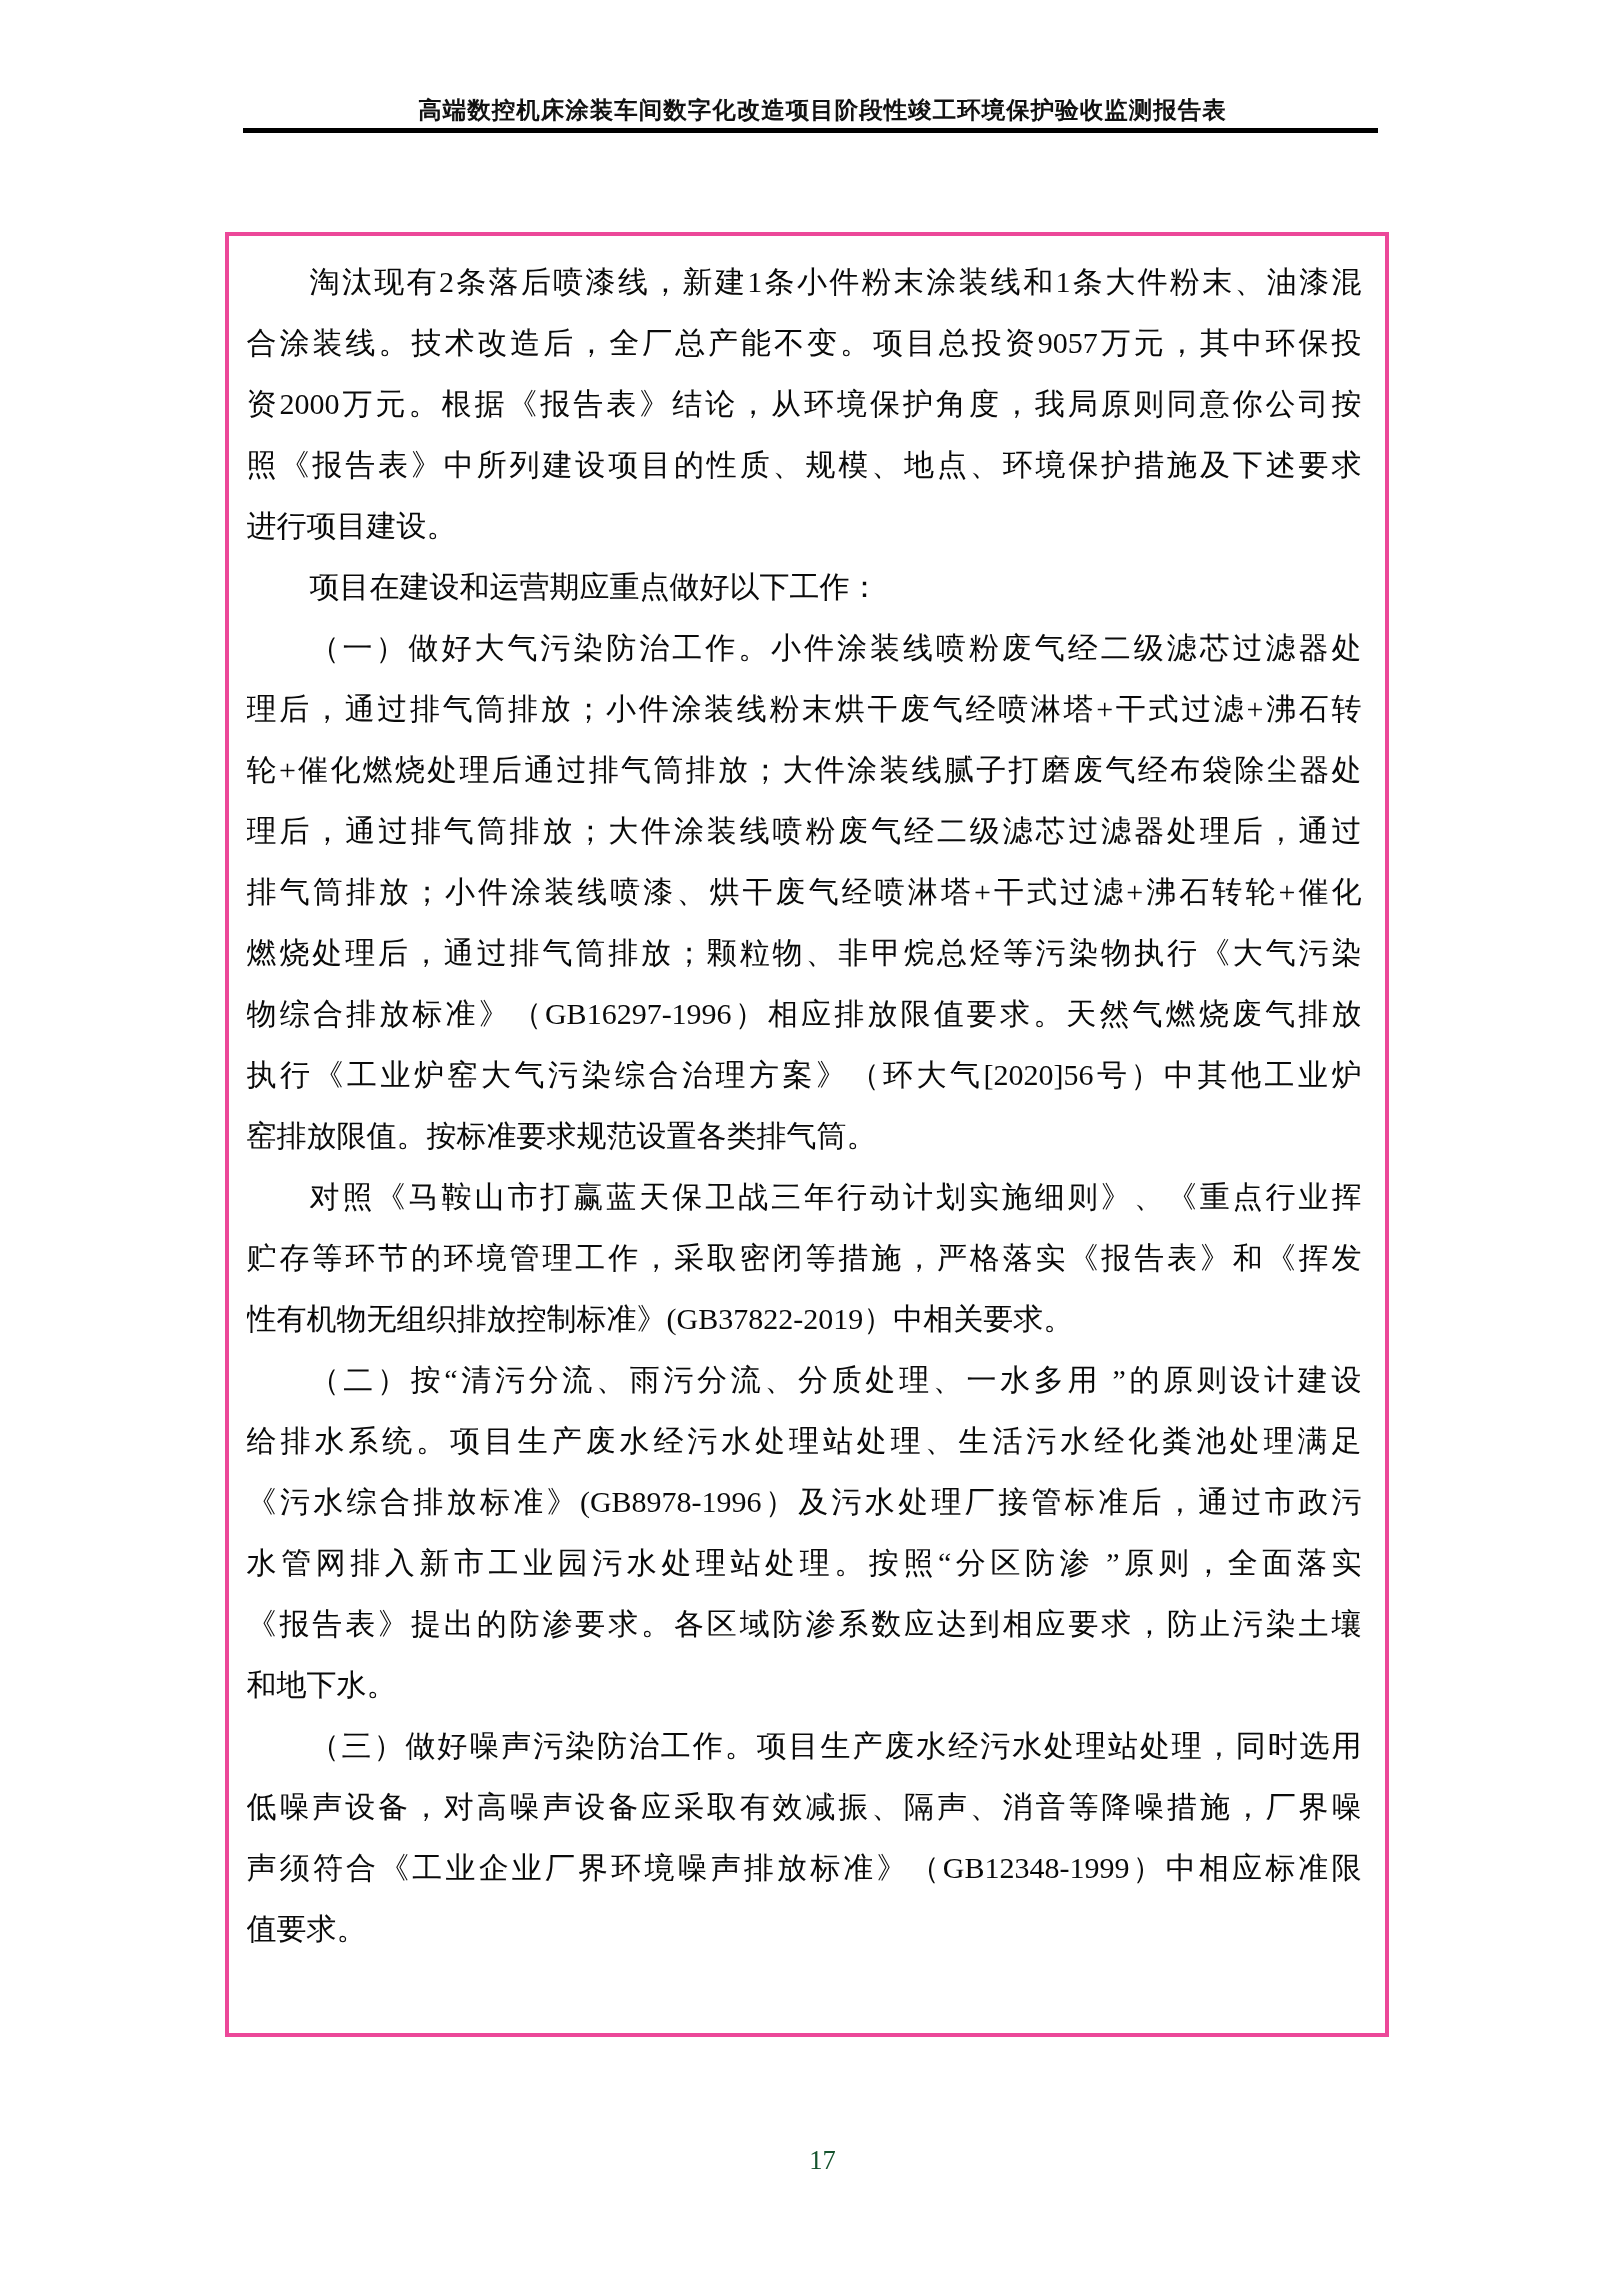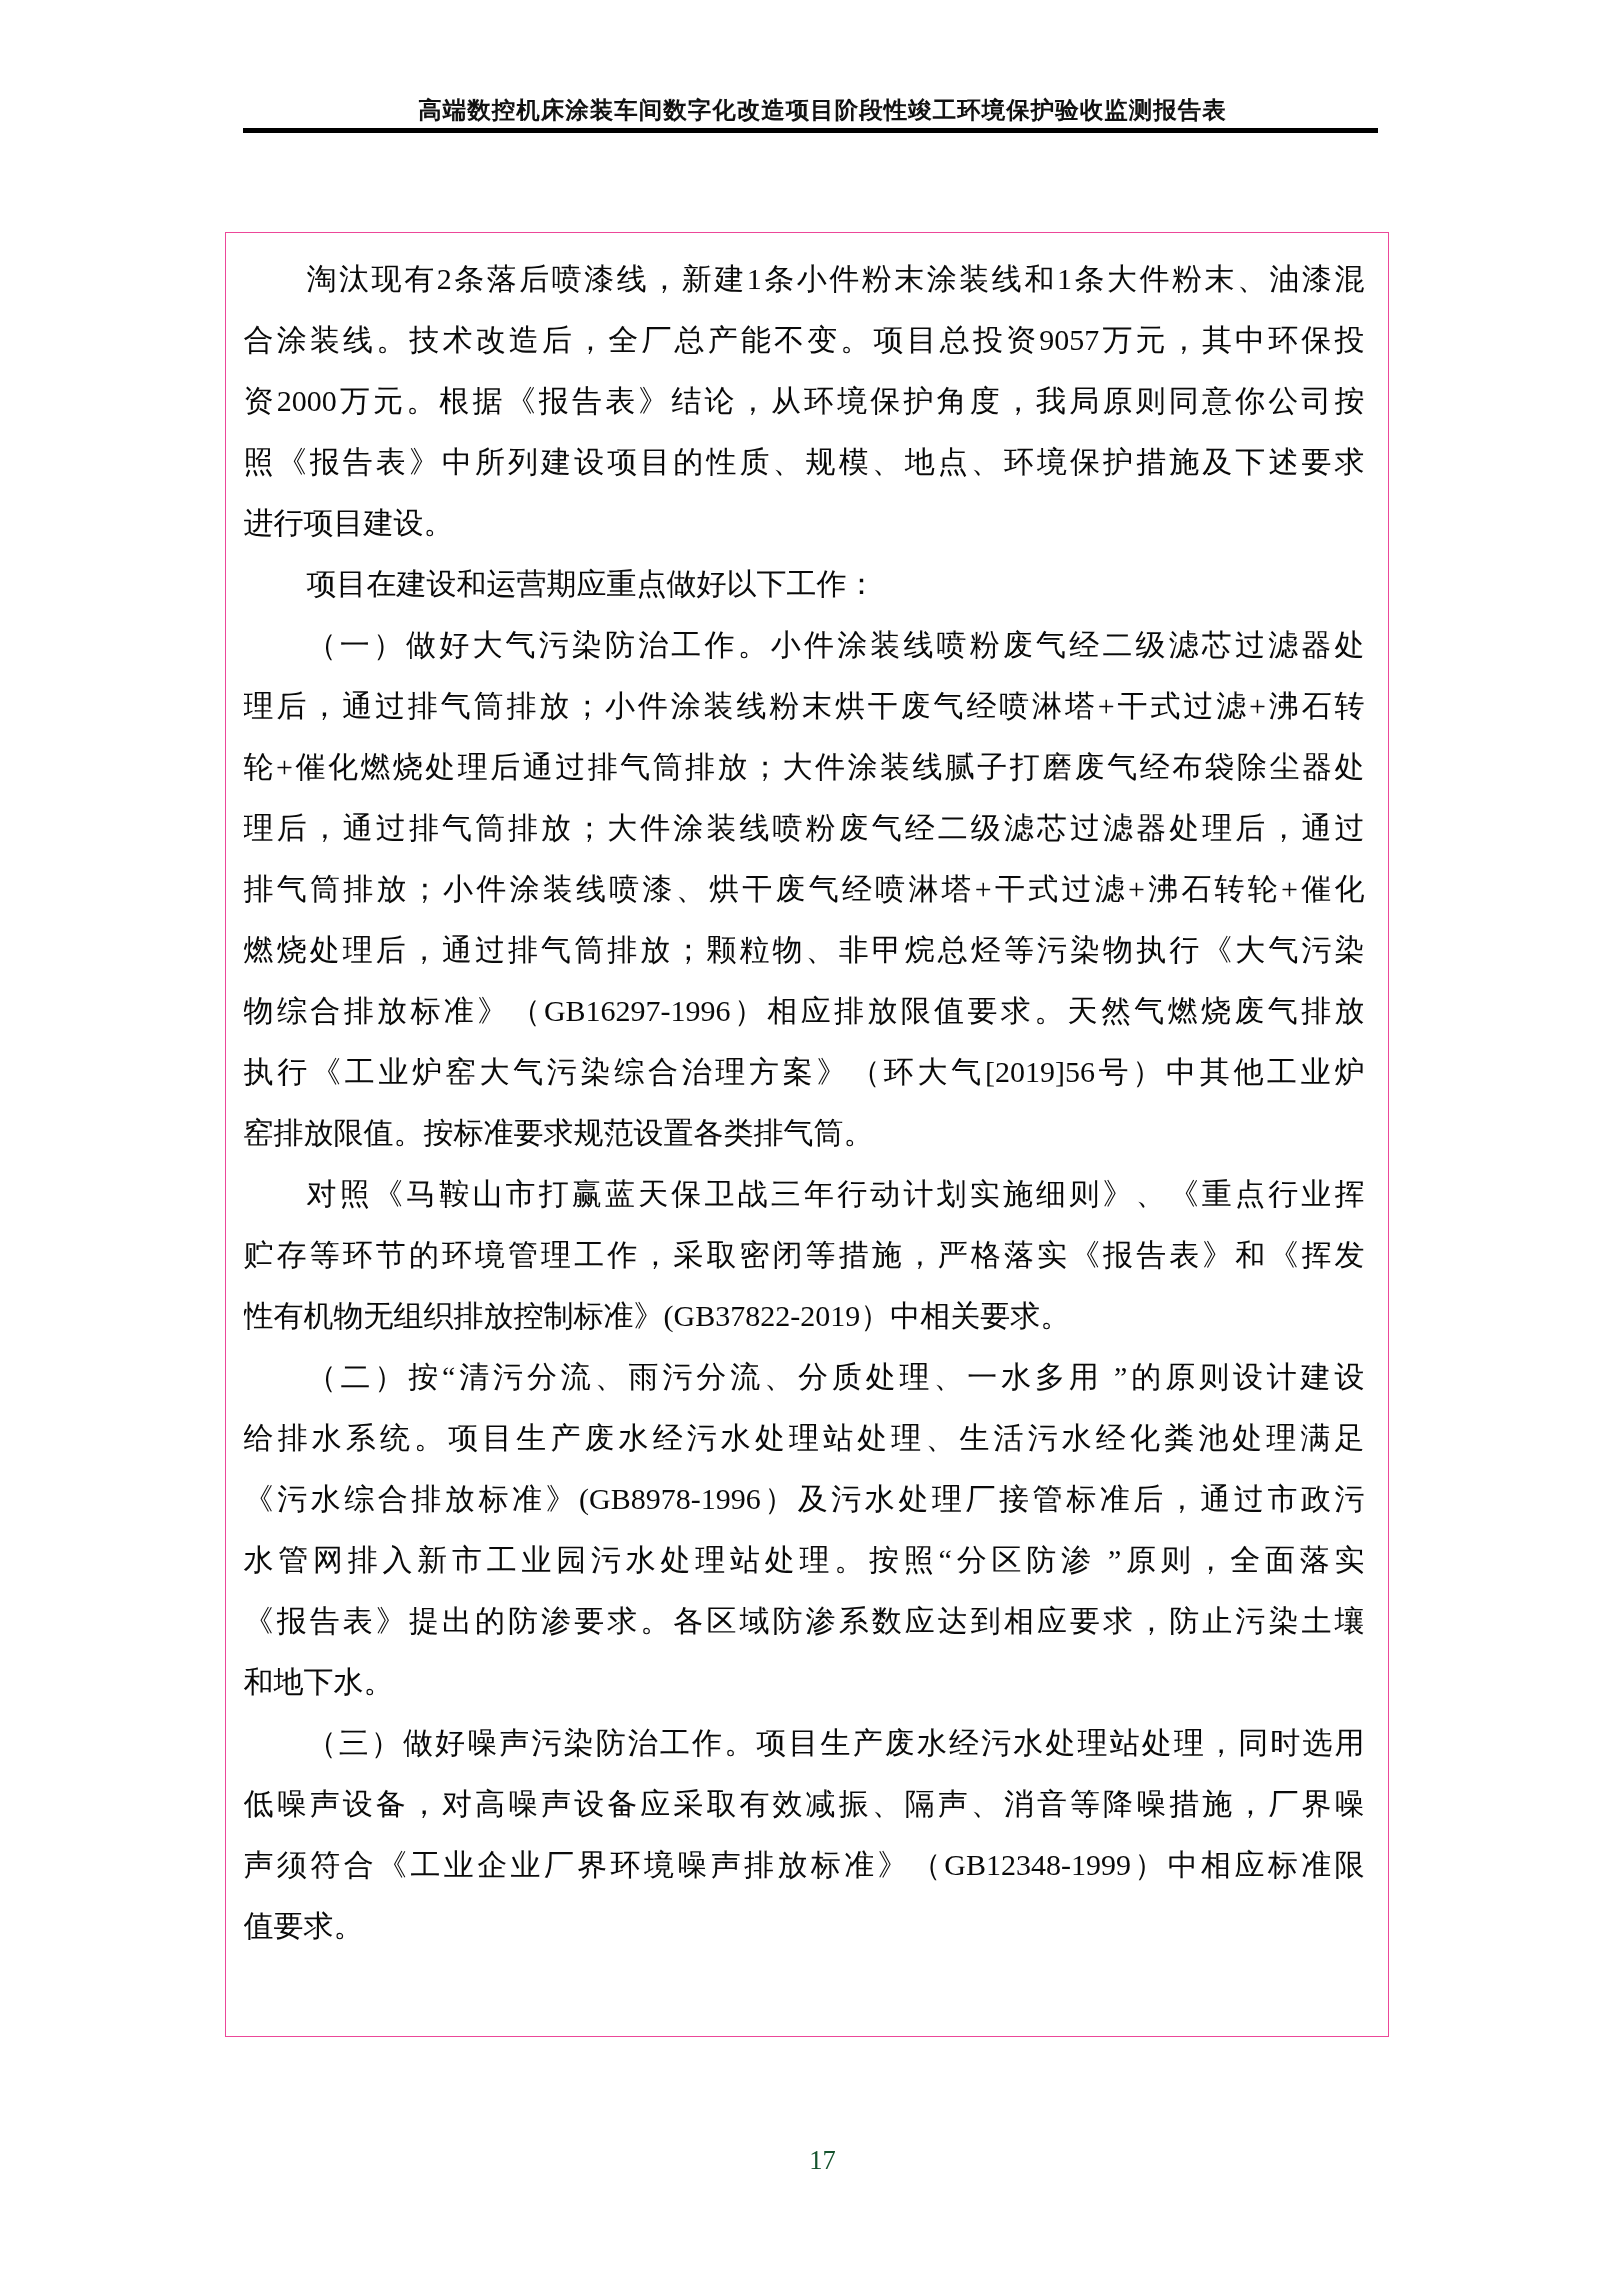--- a/index.html
+++ b/index.html
@@ -35,21 +35,21 @@
     width: 1135px;
     height: 4.9px;
     background: #000000;
   }
   .content-box {
     position: absolute;
     top: 232px;
     left: 225px;
     width: 1164px;
     height: 1805px;
-    border: 1px solid #ec4899;
+    border: 4px solid #ec4899;
     box-sizing: border-box;
     background: #ffffff;
   }
   .doc-body {
     padding: 14.7px 23.5px 0 17.6px;
   }
   .line {
     font-size: 30px;
     height: 61px;
     line-height: 61px;
@@ -88,21 +88,21 @@
         <div class="line">照《报告表》中所列建设项目的性质、规模、地点、环境保护措施及下述要求</div>
         <div class="line last">进行项目建设。</div>
         <div class="line first last">项目在建设和运营期应重点做好以下工作：</div>
         <div class="line first">（一）做好大气污染防治工作。小件涂装线喷粉废气经二级滤芯过滤器处</div>
         <div class="line">理后，通过排气筒排放；小件涂装线粉末烘干废气经喷淋塔+干式过滤+沸石转</div>
         <div class="line">轮+催化燃烧处理后通过排气筒排放；大件涂装线腻子打磨废气经布袋除尘器处</div>
         <div class="line">理后，通过排气筒排放；大件涂装线喷粉废气经二级滤芯过滤器处理后，通过</div>
         <div class="line">排气筒排放；小件涂装线喷漆、烘干废气经喷淋塔+干式过滤+沸石转轮+催化</div>
         <div class="line">燃烧处理后，通过排气筒排放；颗粒物、非甲烷总烃等污染物执行《大气污染</div>
         <div class="line">物综合排放标准》（GB16297-1996）相应排放限值要求。天然气燃烧废气排放</div>
-        <div class="line">执行《工业炉窑大气污染综合治理方案》（环大气[2019]56号）中其他工业炉</div>
+        <div class="line">执行《工业炉窑大气污染综合治理方案》（环大气[2020]56号）中其他工业炉</div>
         <div class="line last">窑排放限值。按标准要求规范设置各类排气筒。</div>
         <div class="line first">对照《马鞍山市打赢蓝天保卫战三年行动计划实施细则》、《重点行业挥</div>
         <div class="line">贮存等环节的环境管理工作，采取密闭等措施，严格落实《报告表》和《挥发</div>
         <div class="line last">性有机物无组织排放控制标准》(GB37822-2019）中相关要求。</div>
         <div class="line first">（二）按“清污分流、雨污分流、分质处理、一水多用 ”的原则设计建设</div>
         <div class="line">给排水系统。项目生产废水经污水处理站处理、生活污水经化粪池处理满足</div>
         <div class="line">《污水综合排放标准》(GB8978-1996）及污水处理厂接管标准后，通过市政污</div>
         <div class="line">水管网排入新市工业园污水处理站处理。按照“分区防渗 ”原则，全面落实</div>
         <div class="line">《报告表》提出的防渗要求。各区域防渗系数应达到相应要求，防止污染土壤</div>
         <div class="line last">和地下水。</div>

